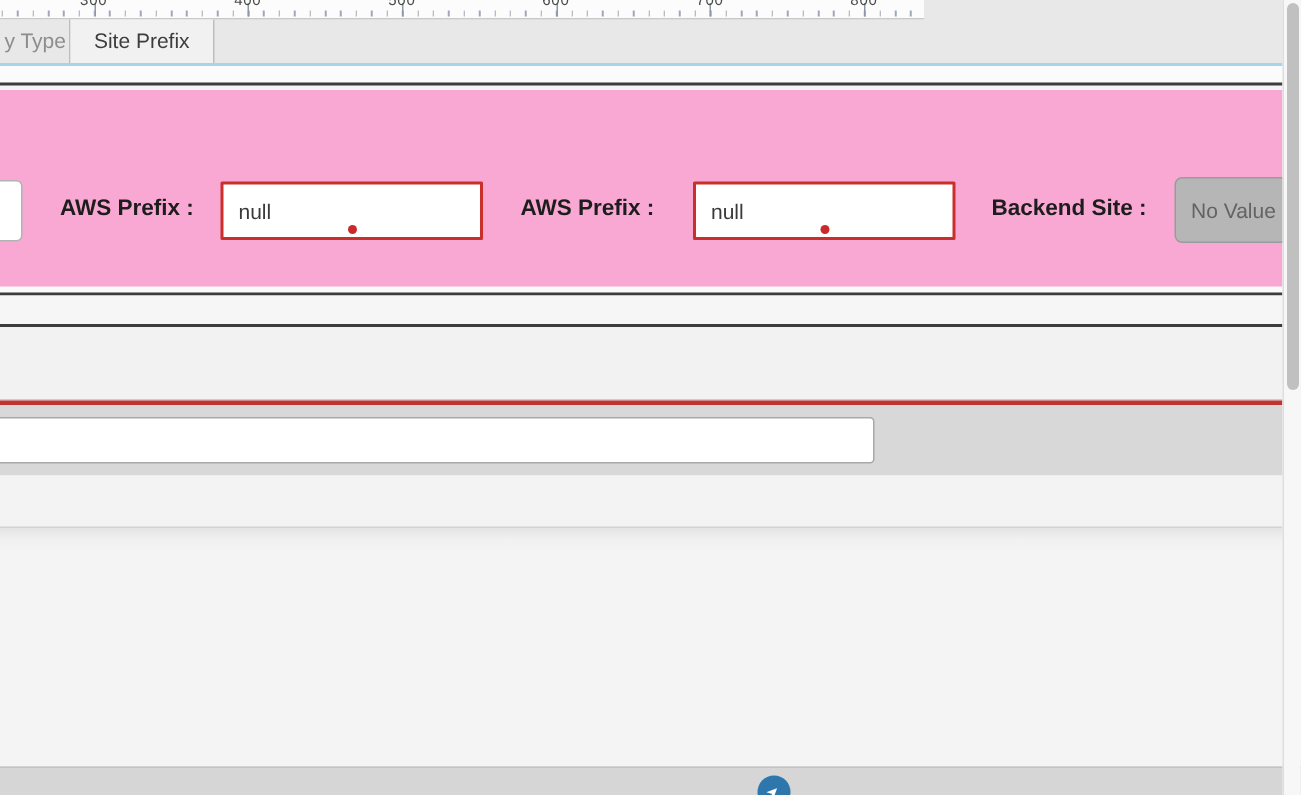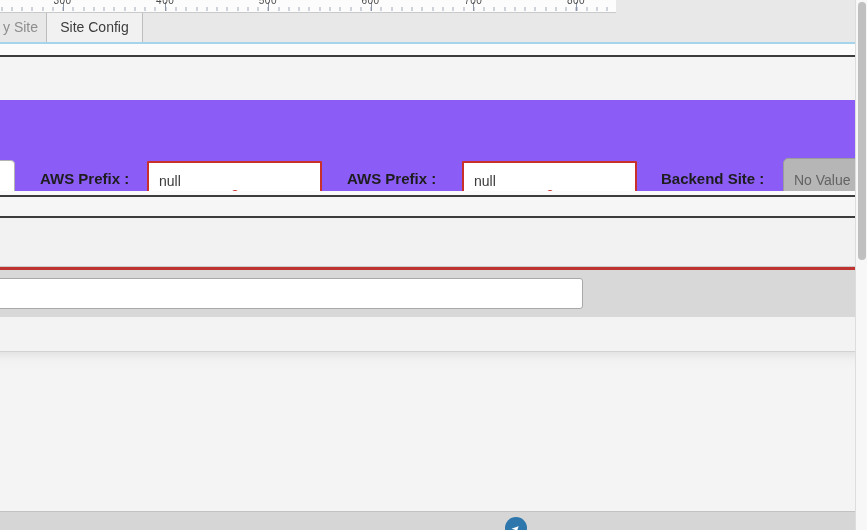--- a/index.html
+++ b/index.html
@@ -24,21 +24,21 @@
   .tab.inactive { left:0; width:47px; padding-left:3px; background:#e8e8e8; }
   .tab.active { left:47px; width:96px; text-align:center; background:#f1f1f1;
     color:#3d3d3d; border-left:none; }
   .blue-line { position:absolute; left:0; top:42px; width:855px; height:2px; background:#a6d4ea; }
 
   
   .gap-band   { position:absolute; left:0; top:44px; width:855px; height:11px; background:#fbfbfb; }
   .dark-line-1{ position:absolute; left:0; top:55px; width:855px; height:2px; background:#3c3c3c; }
 
   .form-row { position:absolute; left:0; top:60px; width:855px; height:133px;
-    background:#8b5cf6; border-bottom:1px solid #dedede;margin-top:40px; }
+    background:#f9a8d4; border-bottom:1px solid #dedede; }
 
   .pale-band  { position:absolute; left:0; top:191px; width:855px; height:4px; background:#fafafa; }
   .dark-line-2{ position:absolute; left:0; top:195px; width:855px; height:2px; background:#3c3c3c; }
   .thin-band  { position:absolute; left:0; top:197px; width:855px; height:19px; background:#f6f6f6; }
   .dark-line-3{ position:absolute; left:0; top:216px; width:855px; height:2px; background:#3c3c3c; }
   .mid-band   { position:absolute; left:0; top:218px; width:855px; height:48px; background:#f2f2f2; }
   .pre-red    { position:absolute; left:0; top:266px; width:855px; height:1px; background:#cccccc; }
   .red-line   { position:absolute; left:0; top:267px; width:855px; height:3px; background:#bf3330; }
 
   .gray-band { position:absolute; left:0; top:270px; width:855px; height:47px; background:#d8d8d8; }
@@ -101,22 +101,22 @@
         <div class="ruler-major" style="left: 267.9px;"></div>
         <span class="ruler-label" style="left: 267.9px;">500</span>
         <div class="ruler-major" style="left: 370.6px;"></div>
         <span class="ruler-label" style="left: 370.6px;">600</span>
         <div class="ruler-major" style="left: 473.3px;"></div>
         <span class="ruler-label" style="left: 473.3px;">700</span>
         <div class="ruler-major" style="left: 576px;"></div>
         <span class="ruler-label" style="left: 576px;">800</span>
       </div>
     <div class="tabs">
-      <div class="tab inactive">y Site</div>
-      <div class="tab active">Site Config</div>
+      <div class="tab inactive">y Type</div>
+      <div class="tab active">Site Prefix</div>
     </div>
     <div class="blue-line"></div>
   </div>
 
   <div class="gap-band"></div>
   <div class="dark-line-1"></div>
 
   <div class="form-row">
     <div class="partial-input"></div>
 

